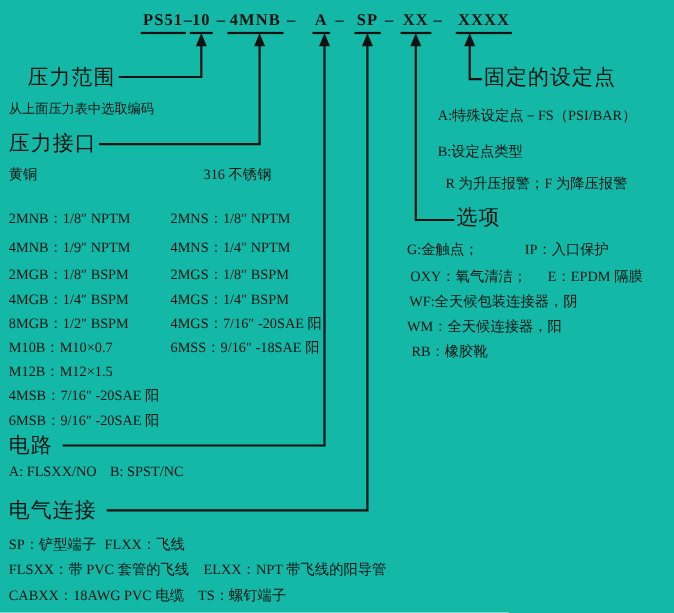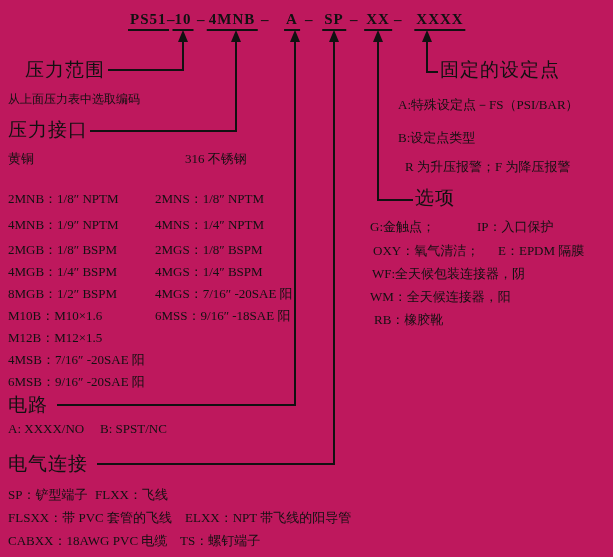--- a/index.html
+++ b/index.html
@@ -1,17 +1,17 @@
 <!DOCTYPE html>
 <html lang="zh"><head>
 <meta charset="utf-8">
 <style>
   html,body{margin:0;padding:0;background:#fff;}
   #canvas{
-    position:relative;width:613px;height:557px;background:#be185d;overflow:hidden;
+    position:relative;width:613px;height:557px;background:#14b8a6;overflow:hidden;
     font-family:"Liberation Serif","DejaVu Serif",serif;color:#111;
   }
   #lines{position:absolute;left:0;top:0;}
   .code{position:absolute;top:11px;font-weight:bold;font-size:15px;letter-spacing:1px;white-space:nowrap;}
   .seg{border-bottom:2px solid #111;padding:0 2px 1px 2px;}
   .ctr{transform:translateX(-50%);}
   .h{position:absolute;font-weight:normal;font-size:19px;letter-spacing:1px;white-space:nowrap;}
   .t{position:absolute;font-size:13px;white-space:nowrap;}
   .s{position:absolute;font-size:12px;white-space:nowrap;}
 </style>
@@ -58,34 +58,34 @@
 
   <div class="h" style="left:8px;top:117px">压力接口</div>
   <div class="t" style="left:8px;top:150px">黄铜</div>
   <div class="t" style="left:185px;top:150px">316 不锈钢</div>
 
   <div class="t" style="left:8px;top:190px">2MNB：1/8″ NPTM</div>
   <div class="t" style="left:8px;top:216px">4MNB：1/9″ NPTM</div>
   <div class="t" style="left:8px;top:241px">2MGB：1/8″ BSPM</div>
   <div class="t" style="left:8px;top:263px">4MGB：1/4″ BSPM</div>
   <div class="t" style="left:8px;top:285px">8MGB：1/2″ BSPM</div>
-  <div class="t" style="left:8px;top:307px">M10B：M10×1.6</div>
+  <div class="t" style="left:8px;top:307px">M10B：M10×0.7</div>
   <div class="t" style="left:8px;top:329px">M12B：M12×1.5</div>
   <div class="t" style="left:8px;top:351px">4MSB：7/16″ -20SAE 阳</div>
   <div class="t" style="left:8px;top:373px">6MSB：9/16″ -20SAE 阳</div>
 
   <div class="t" style="left:155px;top:190px">2MNS：1/8″ NPTM</div>
   <div class="t" style="left:155px;top:216px">4MNS：1/4″ NPTM</div>
   <div class="t" style="left:155px;top:241px">2MGS：1/8″ BSPM</div>
   <div class="t" style="left:155px;top:263px">4MGS：1/4″ BSPM</div>
   <div class="t" style="left:155px;top:285px">4MGS：7/16″ -20SAE 阳</div>
   <div class="t" style="left:155px;top:307px">6MSS：9/16″ -18SAE 阳</div>
 
   <div class="h" style="left:8px;top:392px">电路</div>
-  <div class="t" style="left:8px;top:421px">A: XXXX/NO</div>
+  <div class="t" style="left:8px;top:421px">A: FLSXX/NO</div>
   <div class="t" style="left:100px;top:421px">B: SPST/NC</div>
 
   <div class="h" style="left:8px;top:451px">电气连接</div>
   <div class="t" style="left:8px;top:486px">SP：铲型端子</div>
   <div class="t" style="left:95px;top:486px">FLXX：飞线</div>
   <div class="t" style="left:8px;top:509px">FLSXX：带 PVC 套管的飞线</div>
   <div class="t" style="left:185px;top:509px">ELXX：NPT 带飞线的阳导管</div>
   <div class="t" style="left:8px;top:532px">CABXX：18AWG PVC 电缆</div>
   <div class="t" style="left:180px;top:532px">TS：螺钉端子</div>
 

